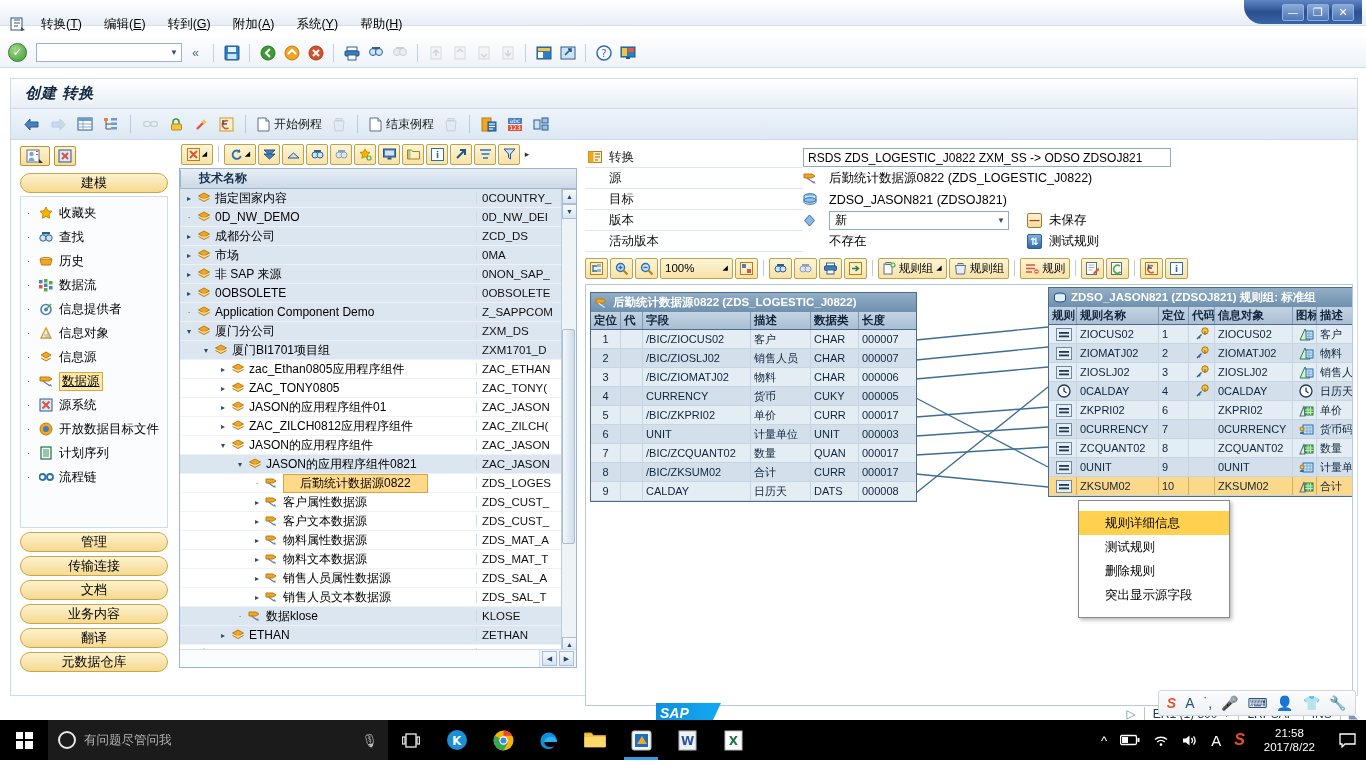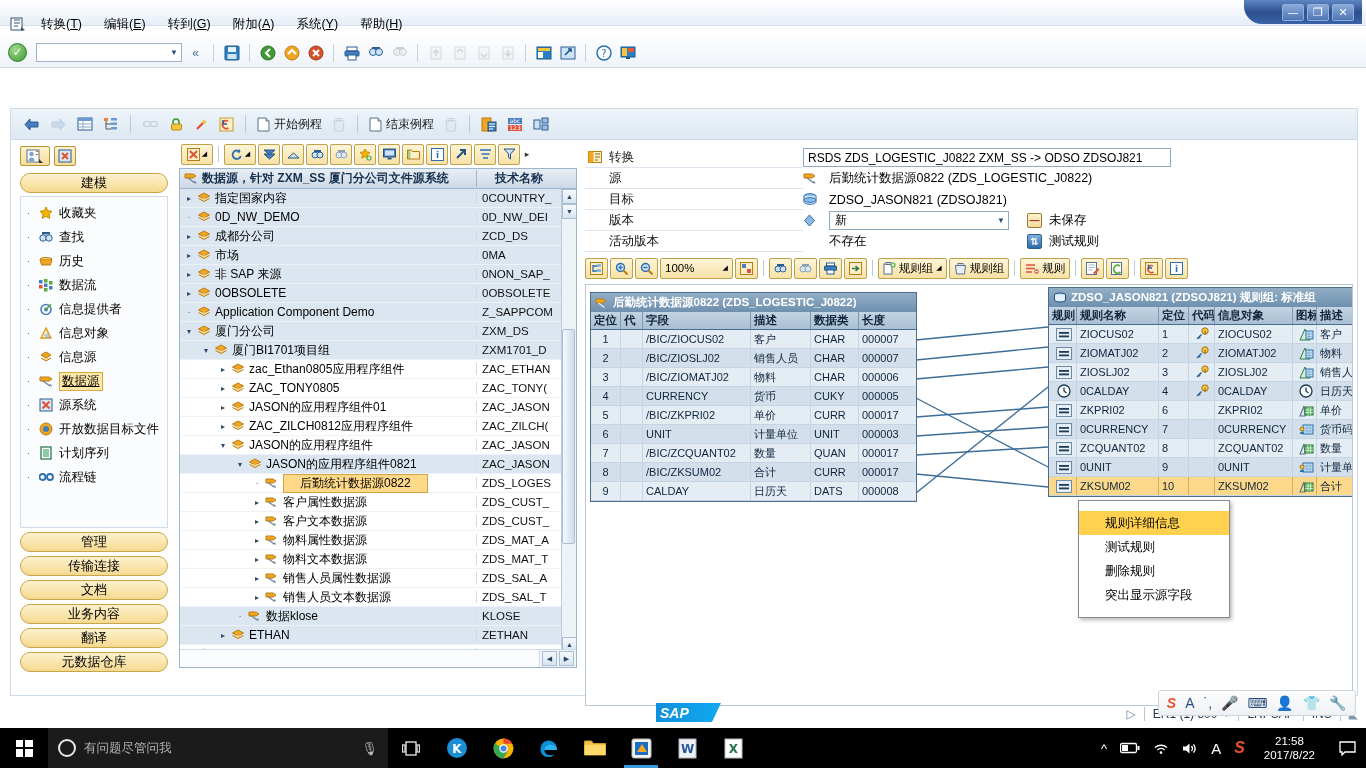--- a/index.html
+++ b/index.html
@@ -297,21 +297,21 @@
     position:absolute; right:10px; top:690px; height:26px;
     display:flex; align-items:center; gap:9px;
     background:linear-gradient(to bottom,#fdfdfd,#eef1f4);
     border:1px solid #cfd6dd; border-radius:3px; padding:0 8px;
     z-index:30;
   }
   .imeicon { font-size:14px; color:#2b4f7c; cursor:pointer; }
 
   
   .taskbar {
-    position:absolute; left:0; bottom:0; width:1366px; height:40px; background:#000;
+    position:absolute; left:0; bottom:8px; width:1366px; height:40px; background:#000;
     display:flex; align-items:center;
   }
   .startbtn { width:48px;height:40px;display:flex;align-items:center;justify-content:center;cursor:pointer; }
   .winflag { width:17px;height:17px;display:grid;grid-template-columns:1fr 1fr;grid-gap:2px; }
   .winflag i { background:#fff; display:block; }
   .searchbox {
     width:340px;height:40px;background:#1b1b1b;display:flex;align-items:center;gap:8px;padding:0 10px;cursor:text;
   }
   .cortana { width:18px;height:18px;border:2px solid #e8e8e8;border-radius:50%; }
   .searchtxt { color:#b3b3b3;font-size:12.5px; flex:1; }
@@ -463,20 +463,21 @@
     <div class="tbi">
       <svg width="16" height="16" viewBox="0 0 16 16">
           <rect x="1" y="2" width="14" height="10" fill="#2b7fc4" stroke="#1b5a91"></rect>
           <rect x="2" y="3" width="5" height="8" fill="#f5c542"></rect>
           <rect x="8" y="3" width="6" height="4" fill="#e75b3a"></rect>
           <rect x="6" y="12" width="4" height="2" fill="#1b5a91"></rect>
         </svg>
     </div>
   </div>
 
+  <div class="screentitle">创建 转换</div>
 
   <div class="apptoolbar">
     <div class="atbi">
       <svg width="17" height="15" viewBox="0 0 17 15">
           <path d="M7 2L2 7.5 7 13v-3h8V5H7z" fill="#4a7ec0" stroke="#2d5a92"></path>
         </svg>
     </div>
     <div class="atbi dis">
       <svg width="17" height="15" viewBox="0 0 17 15">
           <path d="M10 2l5 5.5L10 13v-3H2V5h8z" fill="#9fbede" stroke="#7c9cc0"></path>
@@ -835,30 +836,20 @@
         <div class="ttb">
           <svg width="13" height="12" viewBox="0 0 13 12">
               <path d="M1 1h11L7.5 6v5l-2-1.5V6z" fill="#cfe3f5" stroke="#24547f"></path>
             </svg>
         </div>
         <div class="ttb-more">▸</div>
       </div>
 
       <div class="treebox">
         <div class="treehead">
-          <div class="c1">
-            <span style="display:inline-flex;">
-              <svg width="15" height="13" viewBox="0 0 15 13">
-                  <path d="M1 2h8l3 2-3 2H1z" fill="#f0a623" stroke="#b97d12"></path>
-                  <path d="M4 6l7 5" stroke="#6c7f93" stroke-width="1.3"></path>
-                  <path d="M9.5 10l3 2-1-3z" fill="#6c7f93"></path>
-                </svg>
-            </span>
-            <span>数据源，针对 ZXM_SS 厦门分公司文件源系统</span>
-          </div>
           <div class="c2">技术名称</div>
         </div>
         <div class="treerows" id="tree-rows">
             <div class="trow shadeA">
               <div class="tc1" style="padding-left: 4px;">
                 <span class="exp">▸</span>
                 <span style="display: inline-flex; align-items: center; width: 15px;">
                   <svg width="14" height="12" viewBox="0 0 14 12">
                     <path d="M7 1l5.5 3L7 7 1.5 4z" fill="#f0a623" stroke="#b97d12"></path>
                     <path d="M1.5 6.5L7 9.5l5.5-3" fill="#fdd88a" stroke="#b97d12"></path>

